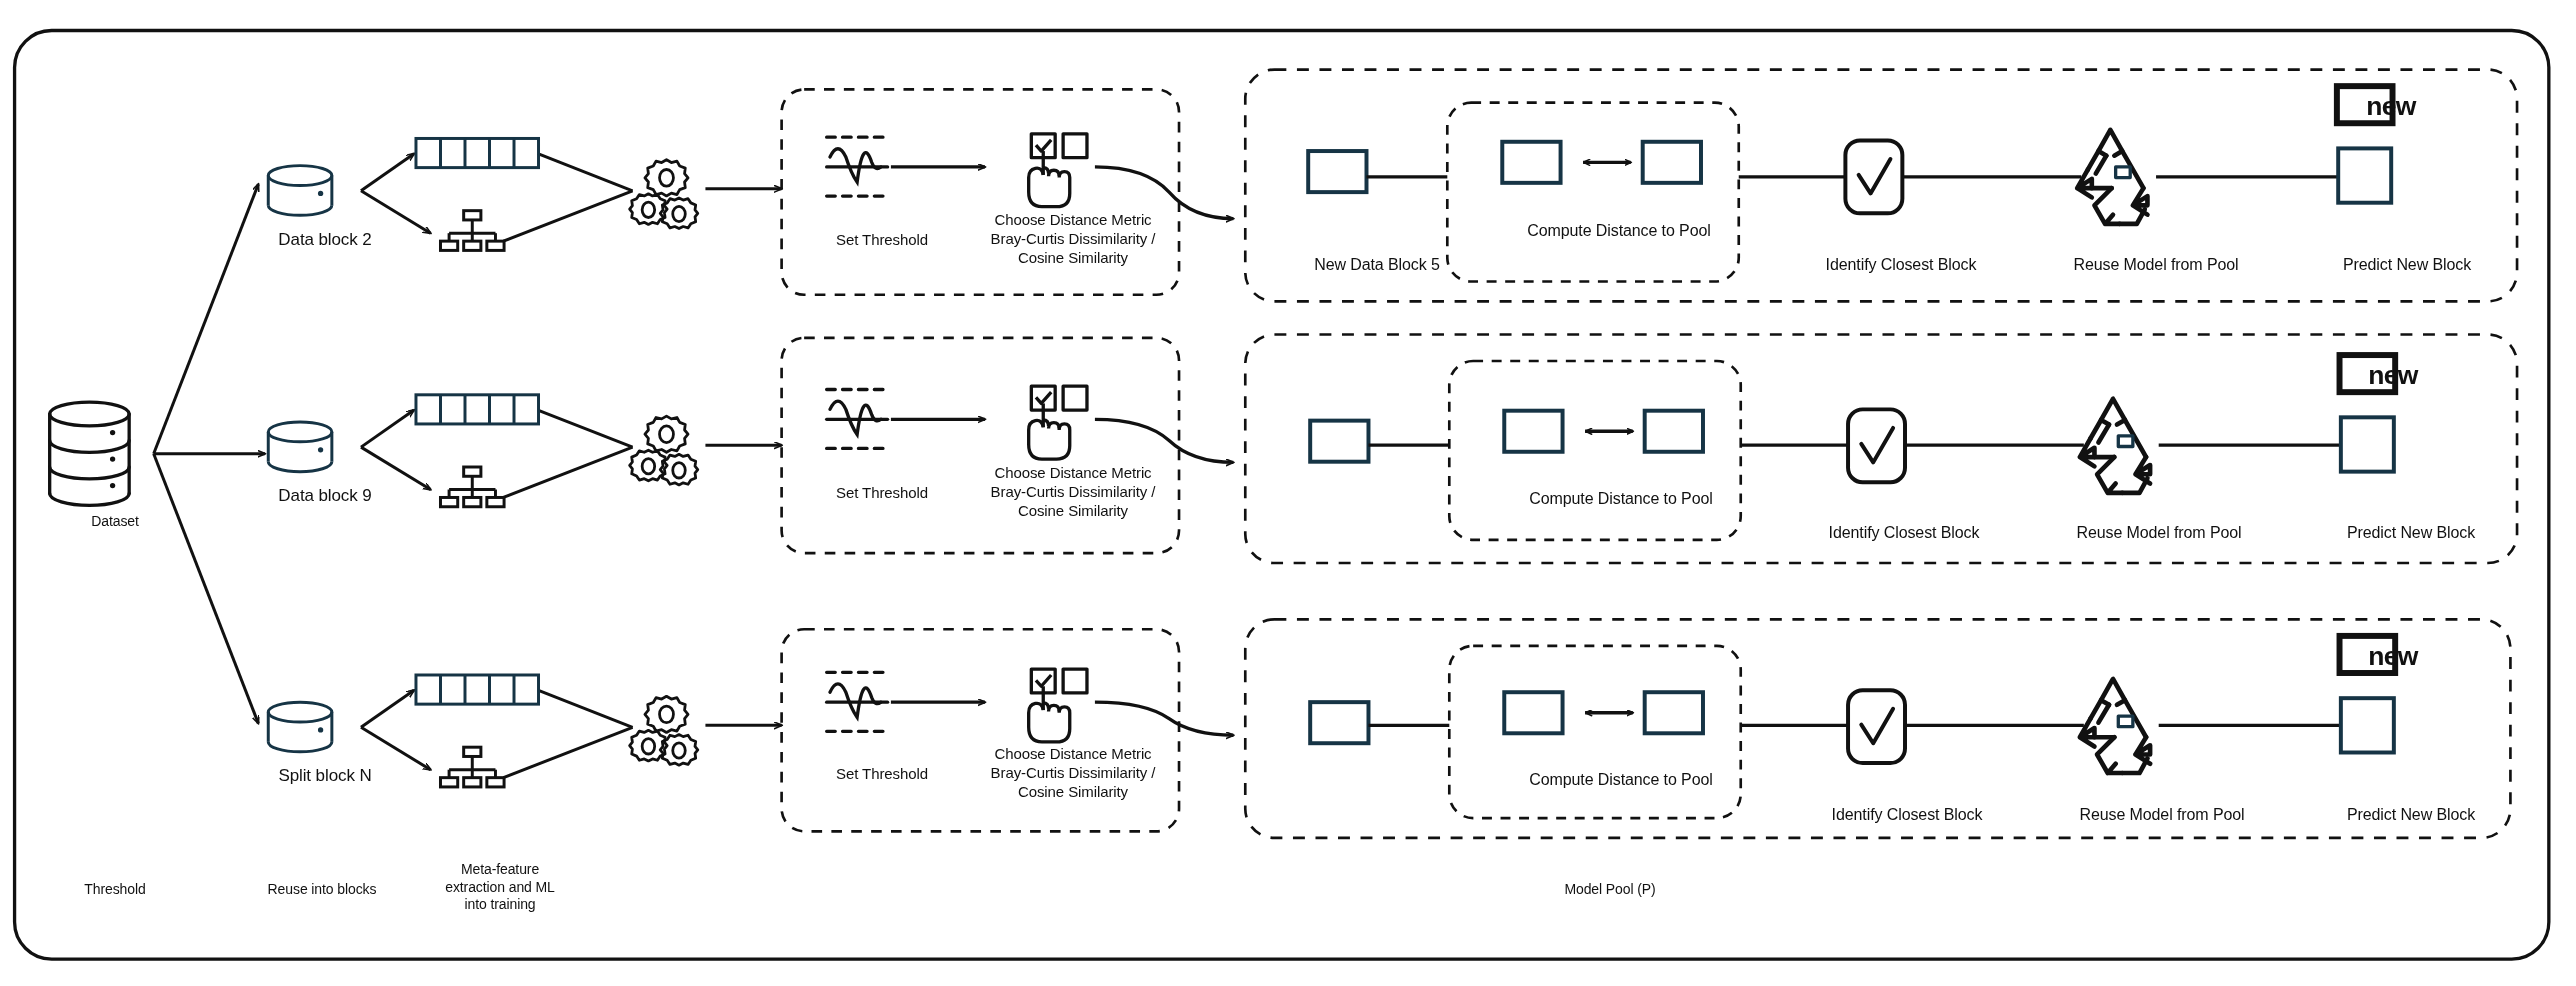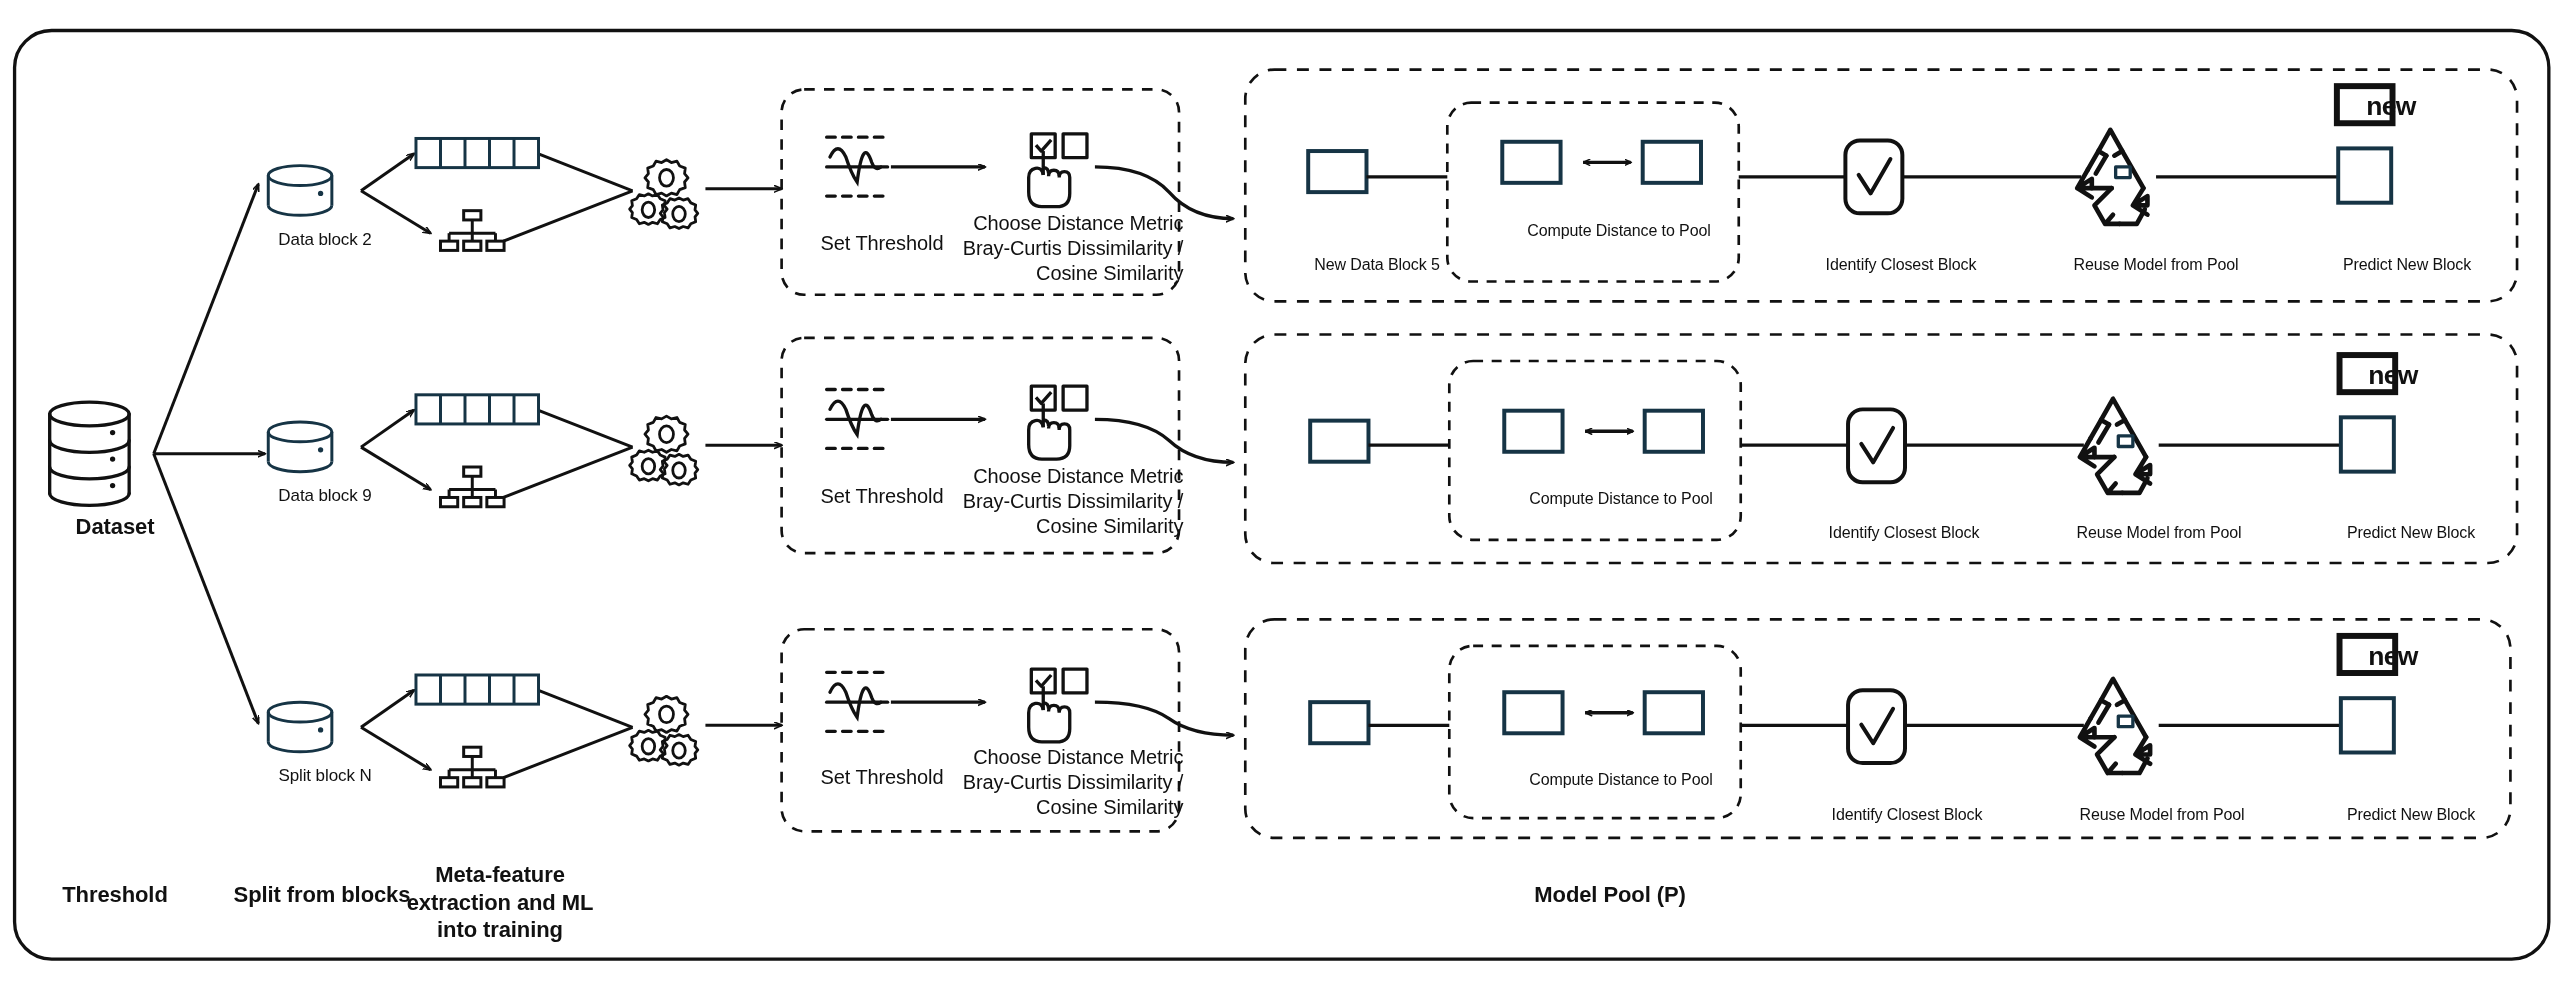--- a/index.html
+++ b/index.html
@@ -26,24 +26,24 @@
     position: absolute;
     color: #111111;
     font-family: "Liberation Sans", sans-serif;
     text-align: center;
     line-height: 1.25;
     white-space: pre-line;
     transform: translateX(-50%);
     letter-spacing: -0.1px;
     margin-left: 26px;
   }
-  .lbl-28 { font-size: 22px; font-weight: bold; }
+  .lbl-28 { font-size: 14px; }
   .lbl-26 { font-size: 17px; }
   .lbl-24 { font-size: 16px; }
-  .lbl-22 { font-size: 20px; text-align: right; }
+  .lbl-22 { font-size: 15px; }
 </style>
 </head>
 <body>
 
 <div id="stage">
 
   <svg class="layer" viewBox="0 0 3889 1490">
     <defs>
       <marker id="ah" markerWidth="14" markerHeight="14" refX="11" refY="5" orient="auto" markerUnits="userSpaceOnUse">
         <path d="M0,0 L12,5 L0,10" fill="none" stroke="#111" stroke-width="2.4" stroke-linecap="round" stroke-linejoin="round"></path>
@@ -405,20 +405,20 @@
   <div class="lbl lbl-24" style="left:2385px; top:523px;">Predict New Block</div>
   <div class="lbl" style="left:2367px; top:359px; font-size:26.5px; font-weight:700; letter-spacing:-0.7px;">new</div>
 
   <div class="lbl lbl-24" style="left:1595px; top:770px;">Compute Distance to Pool</div>
   <div class="lbl lbl-24" style="left:1881px; top:805px;">Identify Closest Block</div>
   <div class="lbl lbl-24" style="left:2136px; top:805px;">Reuse Model from Pool</div>
   <div class="lbl lbl-24" style="left:2385px; top:805px;">Predict New Block</div>
   <div class="lbl" style="left:2367px; top:640px; font-size:26.5px; font-weight:700; letter-spacing:-0.7px;">new</div>
 
   <div class="lbl lbl-28" style="left:89px; top:881px;">Threshold</div>
-  <div class="lbl lbl-28" style="left:296px; top:881px;">Split from blocks</div>
+  <div class="lbl lbl-28" style="left:296px; top:881px;">Reuse into blocks</div>
   <div class="lbl lbl-28" style="left:474px; top:861px;">Meta-feature
 extraction and ML
 into training</div>
   <div class="lbl lbl-28" style="left:1584px; top:881px;">Model Pool (P)</div>
 
 </div>
 
 
 </body></html>

